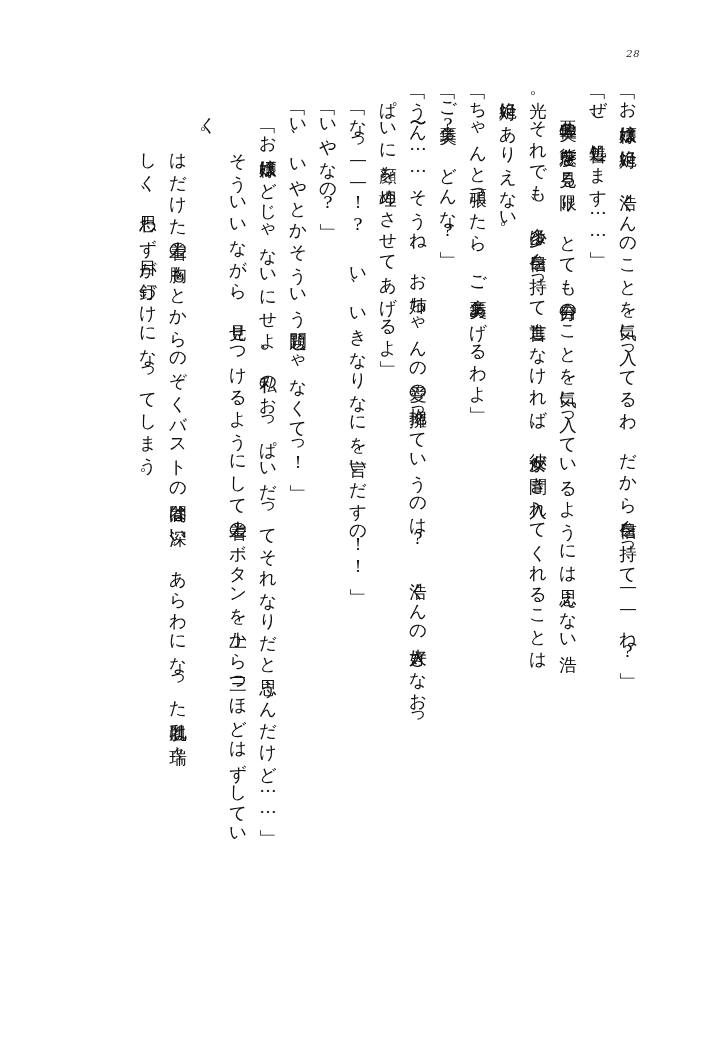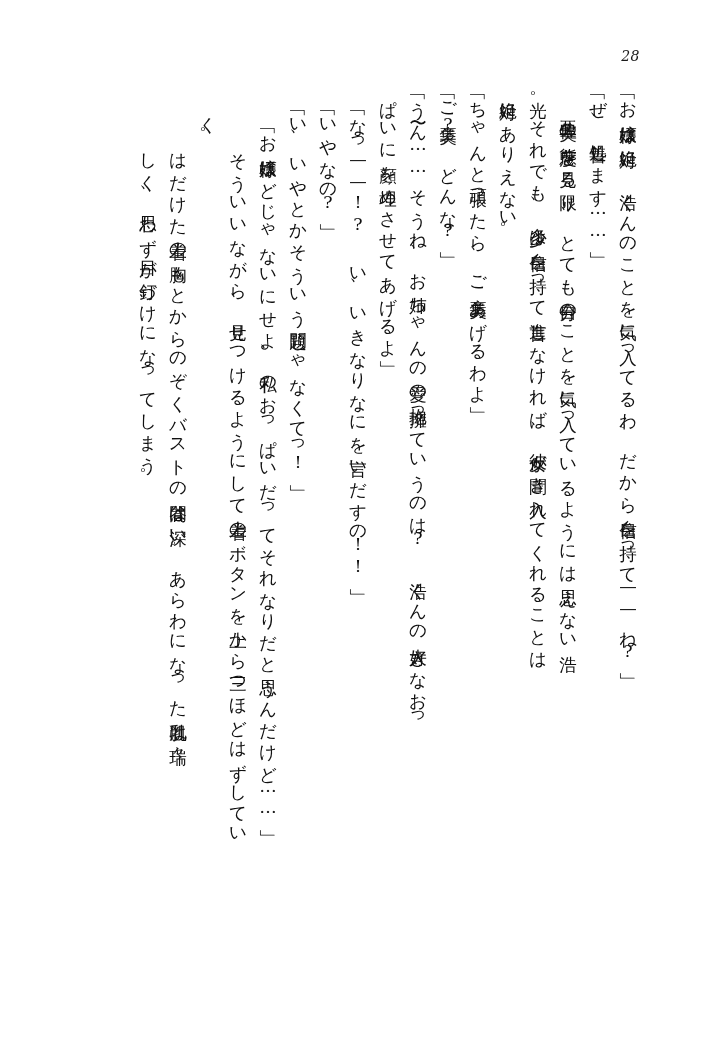--- a/index.html
+++ b/index.html
@@ -20,21 +20,21 @@
     position: absolute;
     inset: 0;
     background: #ffffff;
   }
 
   
   .page-number {
     position: absolute;
     top: 48px;
     right: 72px;
-    font-size: 14px;
+    font-size: 10px;
     font-style: italic;
     font-family: "DejaVu Serif", "Liberation Serif", serif;
     color: #1a1a1a;
     letter-spacing: 0.5px;
   }
 
   
   .text-block {
     position: absolute;
     top: 88px;

